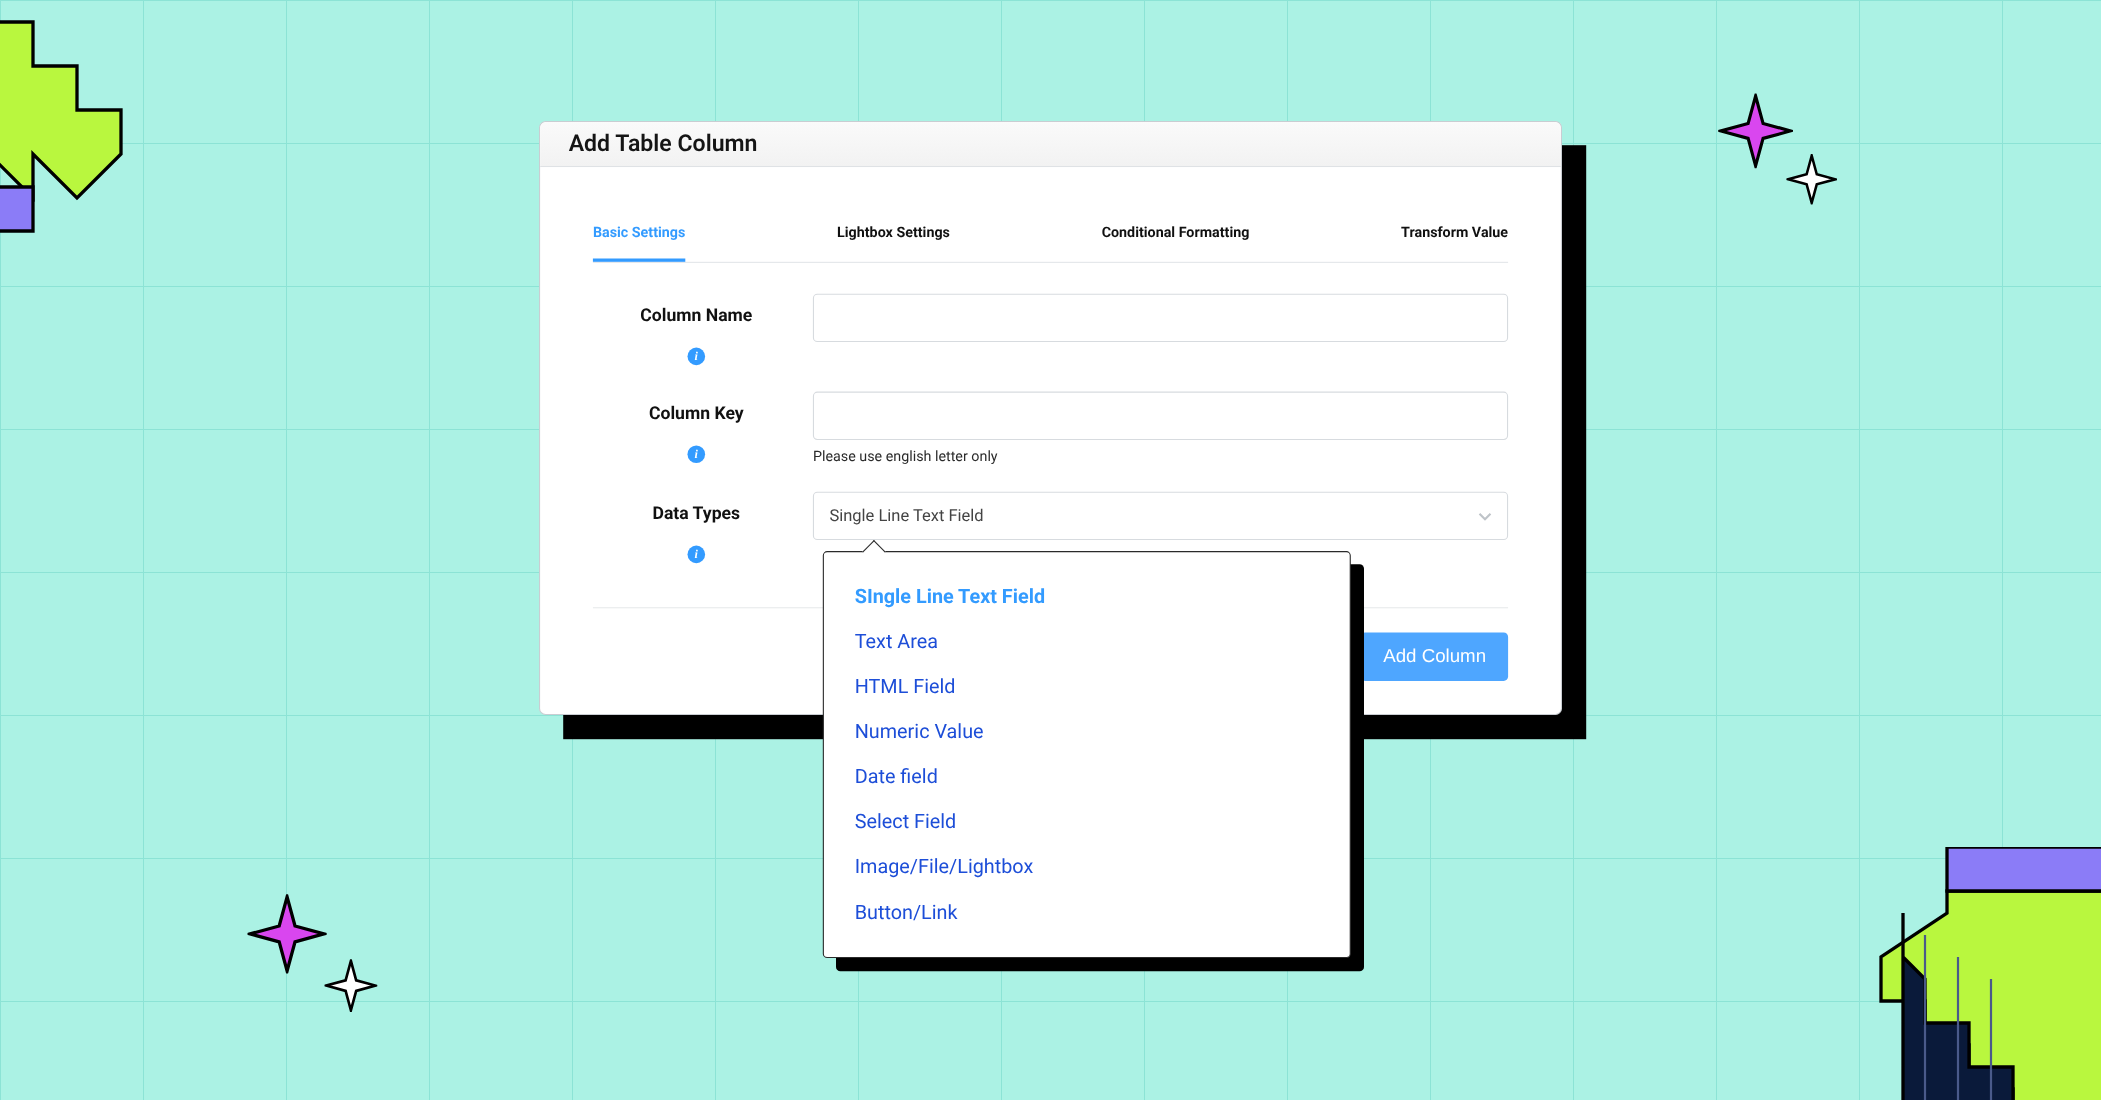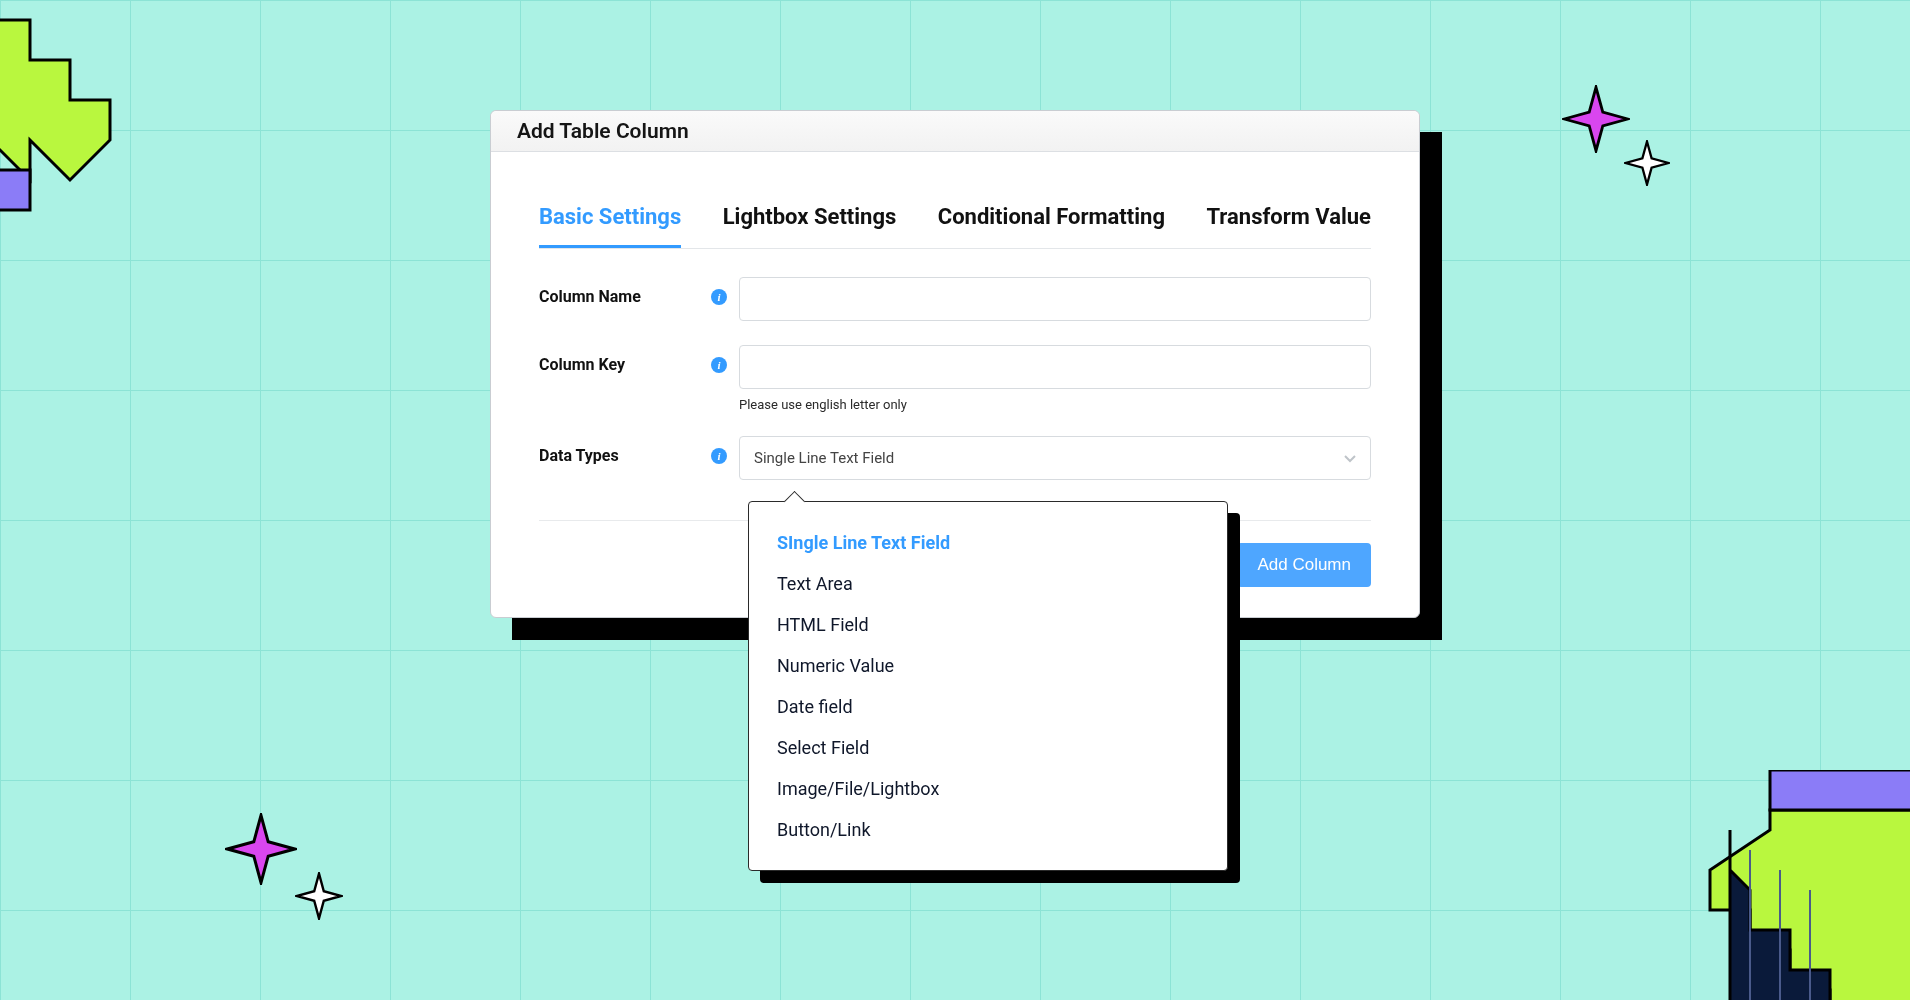--- a/index.html
+++ b/index.html
@@ -62,21 +62,21 @@
     padding: 42px 48px 30px 48px;
   }
   .tabs {
     display: flex;
     border-bottom: 1px solid #e3e6e9;
     gap: 0;
     justify-content: space-between;
   }
   .tab {
     padding: 10px 0 16px 0;
-    font-size: 22px;
+    font-size: 13px;
     font-weight: 700;
     color: #111;
     cursor: pointer;
     border-bottom: 3px solid transparent;
     white-space: nowrap;
   }
   .tab.active {
     color: #339bff;
     border-bottom-color: #339bff;
   }
@@ -88,23 +88,24 @@
   }
   .form-label {
     width: 200px;
     text-align: right;
     padding-right: 12px;
     padding-top: 10px;
     font-size: 16px;
     font-weight: 700;
     color: #111;
     display: flex;
-    justify-content: space-between;
+    justify-content: center;
     align-items: center;
     gap: 20px;
+    flex-direction: column;
   }
   .info-icon {
     width: 16px; height: 16px;
     background: #339bff;
     border-radius: 50%;
     color: #fff;
     font-size: 11px;
     font-weight: 700;
     display: inline-flex;
     align-items: center;
@@ -190,21 +191,21 @@
     top: -8px; left: 38px;
     width: 14px; height: 14px;
     background: #fff;
     border-left: 1px solid #2a2a2a;
     border-top: 1px solid #2a2a2a;
     transform: rotate(45deg);
   }
   .dropdown-item {
     padding: 10px 28px;
     font-size: 18px;
-    color: #0f172a;
+    color: #1d4ed8;
     cursor: pointer;
   }
   .dropdown-item.selected {
     color: #339bff;
     font-weight: 700;
   }
 </style>
 </head>
 <body>
 

